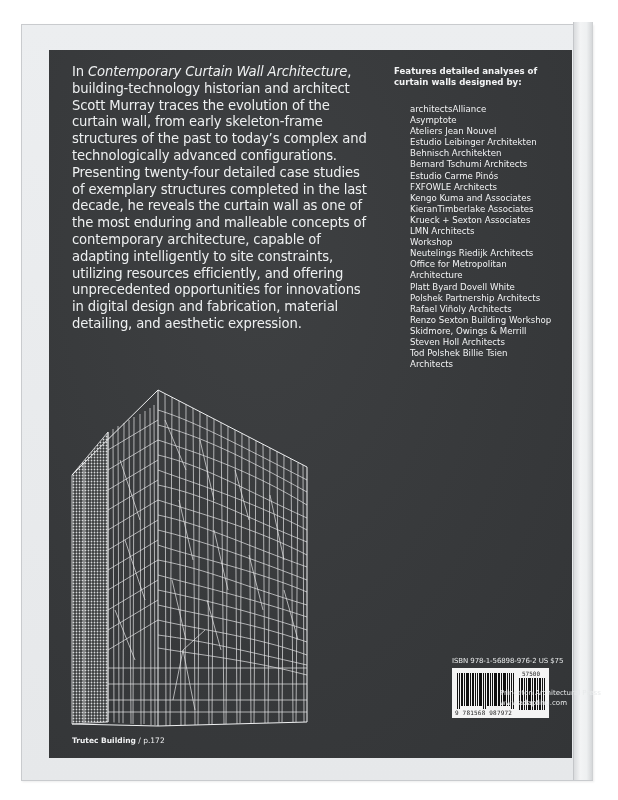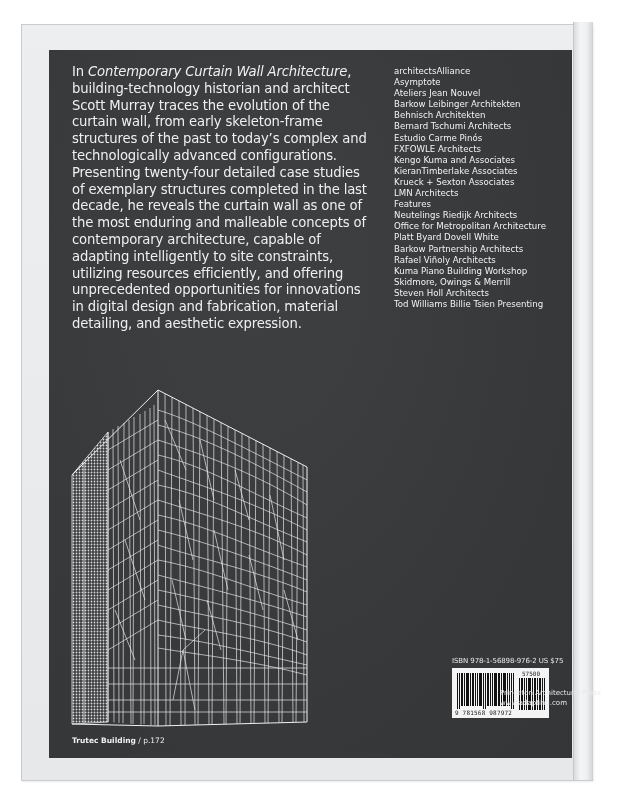--- a/index.html
+++ b/index.html
@@ -26,21 +26,21 @@
     position: absolute; left: 72px; top: 64px; width: 300px;
     color: #eef0f1; font-size: 13.2px; line-height: 16.8px; letter-spacing: -0.15px;
     font-family: "DejaVu Sans", sans-serif;
   }
   .blurb em { font-style: italic; text-align: center; }
   .features {
     position: absolute; left: 394px; top: 66px; width: 175px;
     color: #f2f3f4; font-size: 8.6px; line-height: 11.1px;
   }
   .features .head { font-weight: bold; margin-bottom: 2px; line-height: 11px; }
-  .features ul { list-style: none; margin: 0; padding: 0; }
+  .features ul { list-style: none; margin: 16px; padding: 0; }
   .building { position: absolute; left: 60px; top: 380px; width: 260px; height: 360px; }
   .caption {
     position: absolute; left: 72px; top: 736px; color: #f0f1f2; font-size: 7.5px; text-align: right;
   }
   .caption b { font-weight: bold; }
   .isbn {
     position: absolute; left: 452px; top: 657px; color: #e8eaeb; font-size: 7px; letter-spacing: -0.1px;
   }
   .barcode-box {
     position: absolute; left: 452px; top: 668px; width: 97px; height: 50px; background: #f4f4f4;
@@ -56,43 +56,44 @@
 </head>
 <body>
 
 <div class="book"></div>
 <div class="spine"></div>
 <div class="panel"></div>
 
 <div class="blurb"><span>In </span><em>Contemporary Curtain Wall Architecture</em><span>, building-technology historian and architect Scott Murray traces the evolution of the curtain wall, from early skeleton-frame structures of the past to today’s complex and technologically advanced configurations. Presenting twenty-four detailed case studies of exemplary structures completed in the last decade, he reveals the curtain wall as one of the most enduring and malleable concepts of contemporary architecture, capable of adapting intelligently to site constraints, utilizing resources efficiently, and offering unprecedented opportunities for innovations in digital design and fabrication, material detailing, and aesthetic expression.</span></div>
 
 <div class="features">
+  <div class="head">Features detailed analyses of curtain walls designed by:</div>
   <ul>
     <li>architectsAlliance</li>
     <li>Asymptote</li>
     <li>Ateliers Jean Nouvel</li>
-    <li>Barkow Leibinger Architekten</li>
+    <li>Estudio Leibinger Architekten</li>
     <li>Behnisch Architekten</li>
     <li>Bernard Tschumi Architects</li>
     <li>Estudio Carme Pinós</li>
     <li>FXFOWLE Architects</li>
     <li>Kengo Kuma and Associates</li>
     <li>KieranTimberlake Associates</li>
     <li>Krueck + Sexton Associates</li>
     <li>LMN Architects</li>
-    <li>Features</li>
+    <li>Workshop</li>
     <li>Neutelings Riedijk Architects</li>
     <li>Office for Metropolitan Architecture</li>
     <li>Platt Byard Dovell White</li>
-    <li>Barkow Partnership Architects</li>
+    <li>Polshek Partnership Architects</li>
     <li>Rafael Viñoly Architects</li>
-    <li>Kuma Piano Building Workshop</li>
+    <li>Renzo Sexton Building Workshop</li>
     <li>Skidmore, Owings &amp; Merrill</li>
     <li>Steven Holl Architects</li>
-    <li>Tod Williams Billie Tsien Presenting</li>
+    <li>Tod Polshek Billie Tsien Architects</li>
   </ul>
 </div>
 
 <svg class="building" viewBox="60 380 260 360" xmlns="http://www.w3.org/2000/svg">
   <defs>
     <pattern id="dots" width="3" height="3" patternUnits="userSpaceOnUse">
       <rect width="3" height="3" fill="#3a3c3e"></rect>
       <circle cx="1.5" cy="1.5" r="0.9" fill="#d8dadb"></circle>
     </pattern>
     <clipPath id="frontFace">

